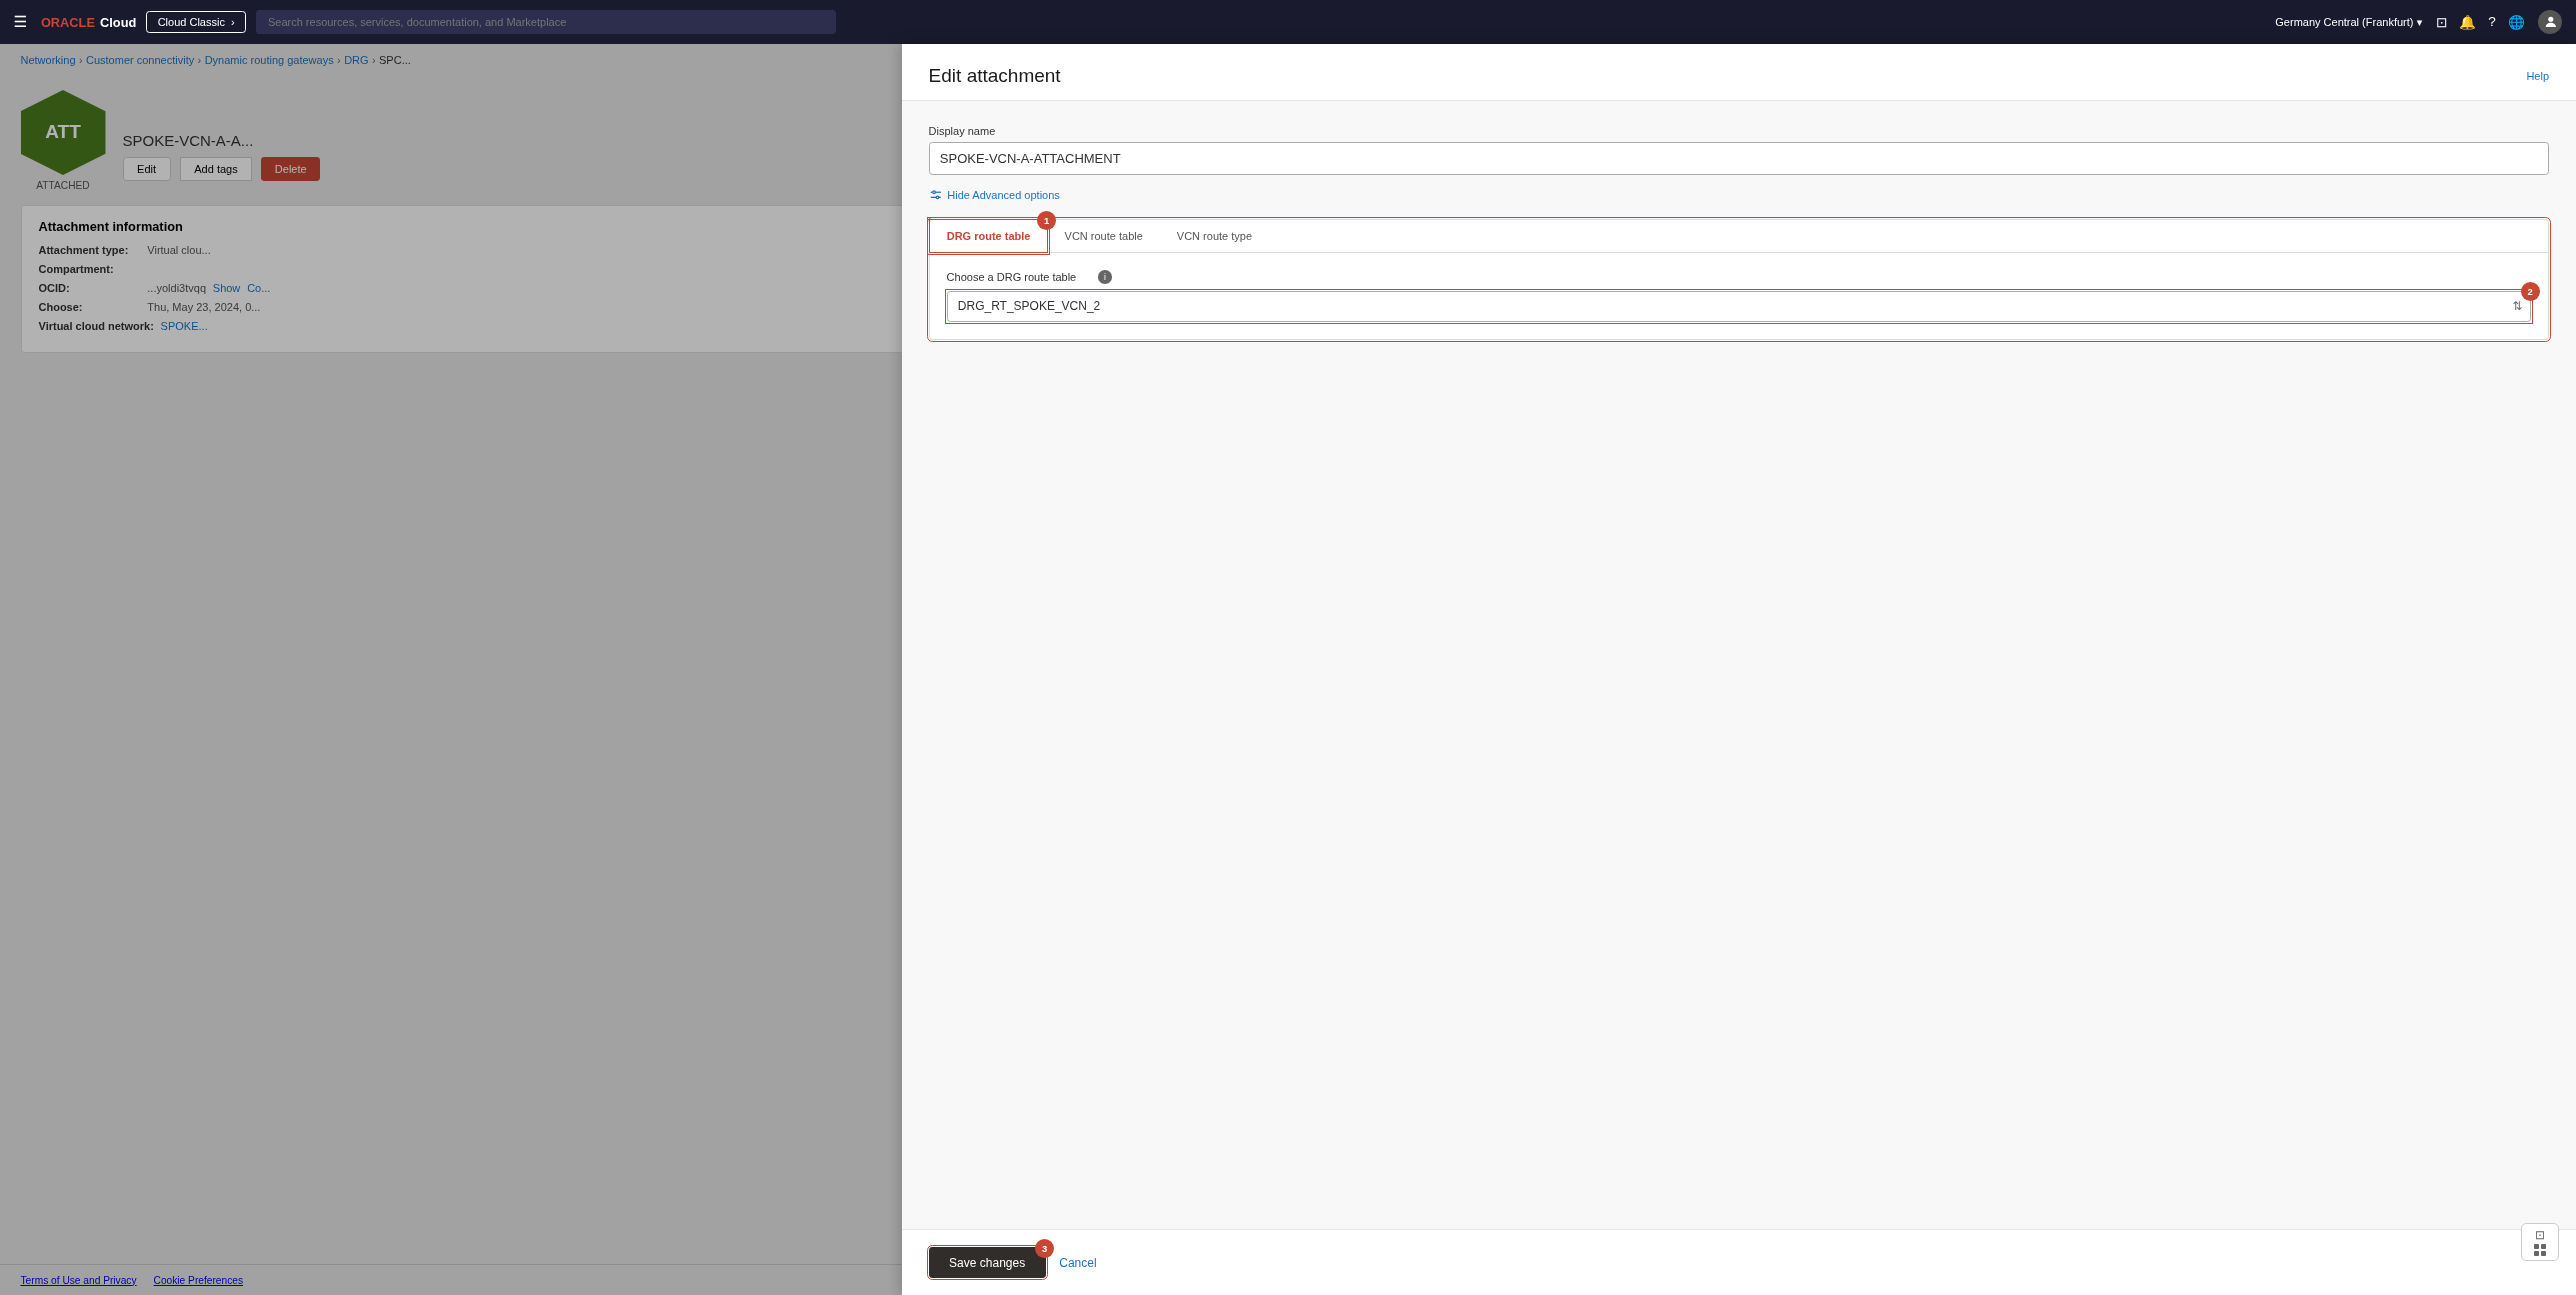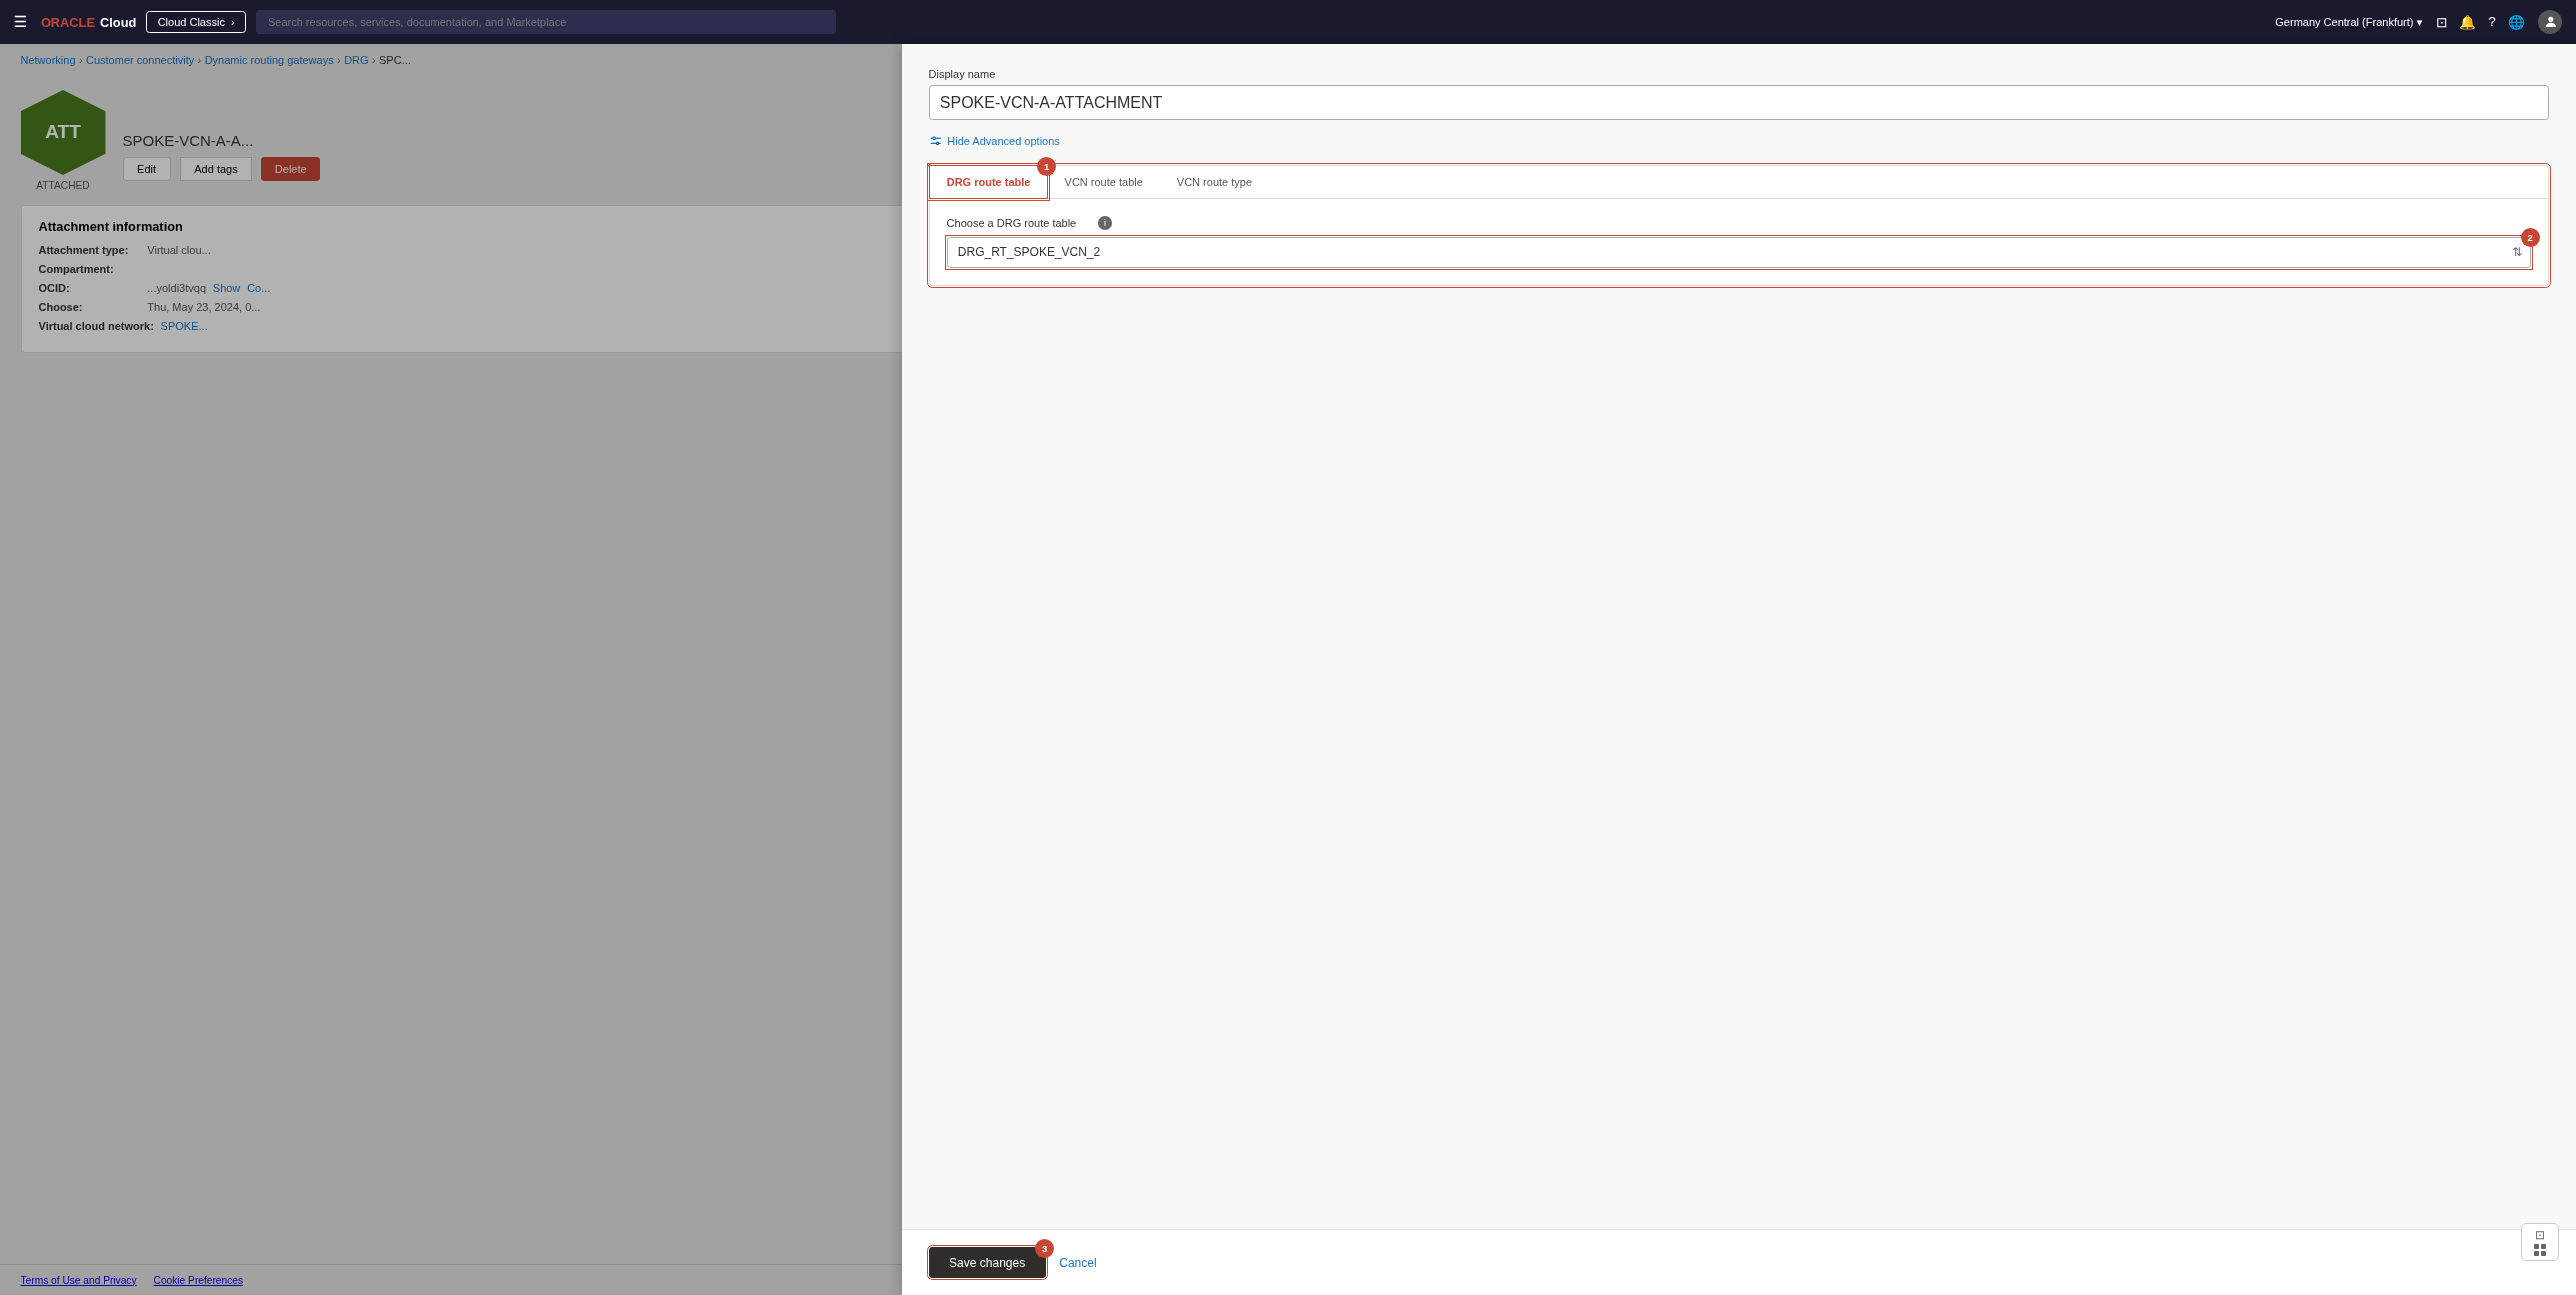--- a/index.html
+++ b/index.html
@@ -146,21 +146,21 @@
       overflow-y: auto;
       background: #f8f8f8;
     }
 
     .form-label { font-size: 11px; color: #333; margin-bottom: 5.1px; font-weight: 500; }
     .form-input {
       width: 100%;
       padding: 7.7px 10.2px;
       border: 0.9px solid #aaa;
       border-radius: 3.4px;
-      font-size: 16px;
+      font-size: 13px;
       background: white;
       outline: none;
       color: #333;
     }
 
     .advanced-link {
       display: flex;
       align-items: center;
       gap: 5.1px;
       color: #1a73c8;
@@ -419,20 +419,24 @@
     <div class="info-row">
       <span class="info-label">Virtual cloud network:</span>
       <a href="#" class="info-link">SPOKE...</a>
     </div>
   </div>
 </div>
 
 <div class="overlay"></div>
 
 <div class="drawer">
+  <div class="drawer-header">
+    <h2 class="drawer-title">Edit attachment</h2>
+    <a href="#" class="help-link">Help</a>
+  </div>
 
   <div class="drawer-body">
     
     <div class="form-label">Display name</div>
     <input class="form-input" type="text" value="SPOKE-VCN-A-ATTACHMENT" style="">
 
     
     <a class="advanced-link" href="#">
       <svg width="13.6" height="13.6" viewBox="0 0 16 16" fill="none" stroke="#1a73c8" stroke-width="1.5">
         <line x1="2" y1="5" x2="14" y2="5"></line>

